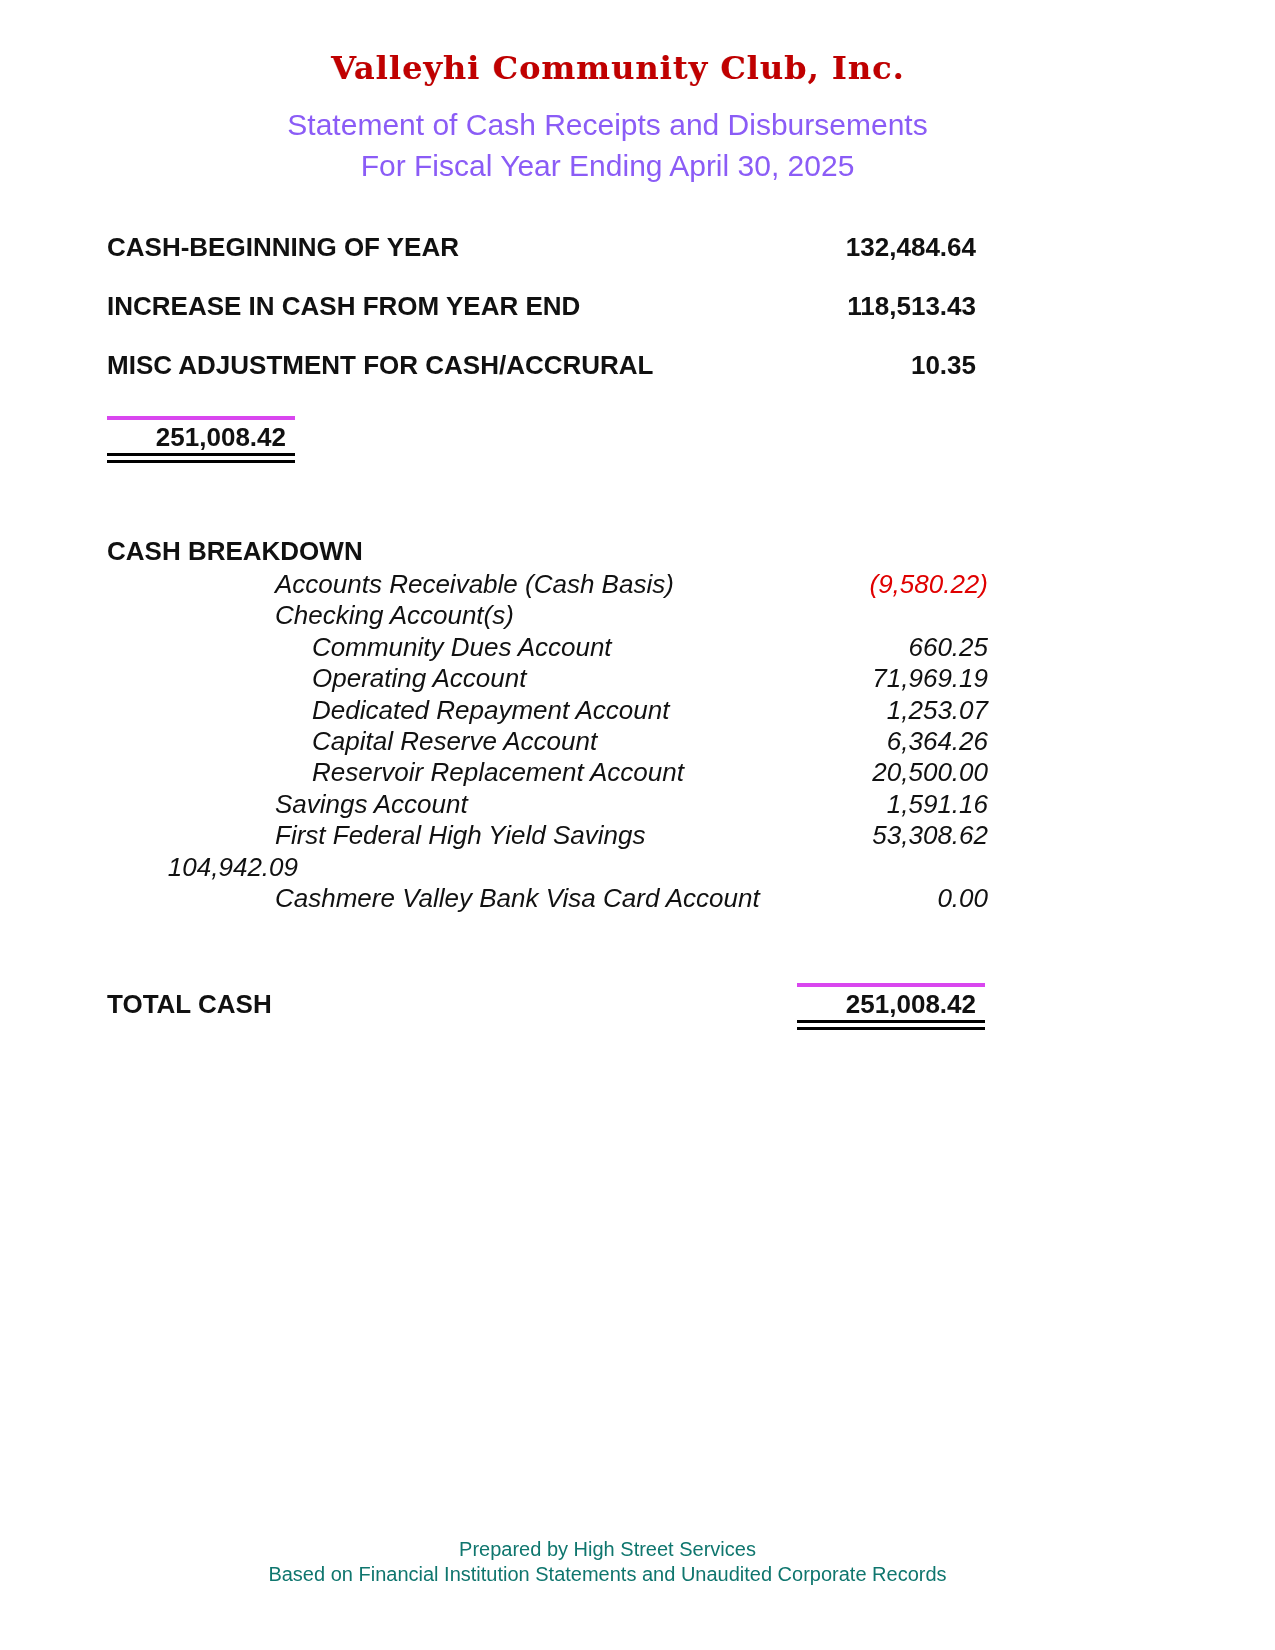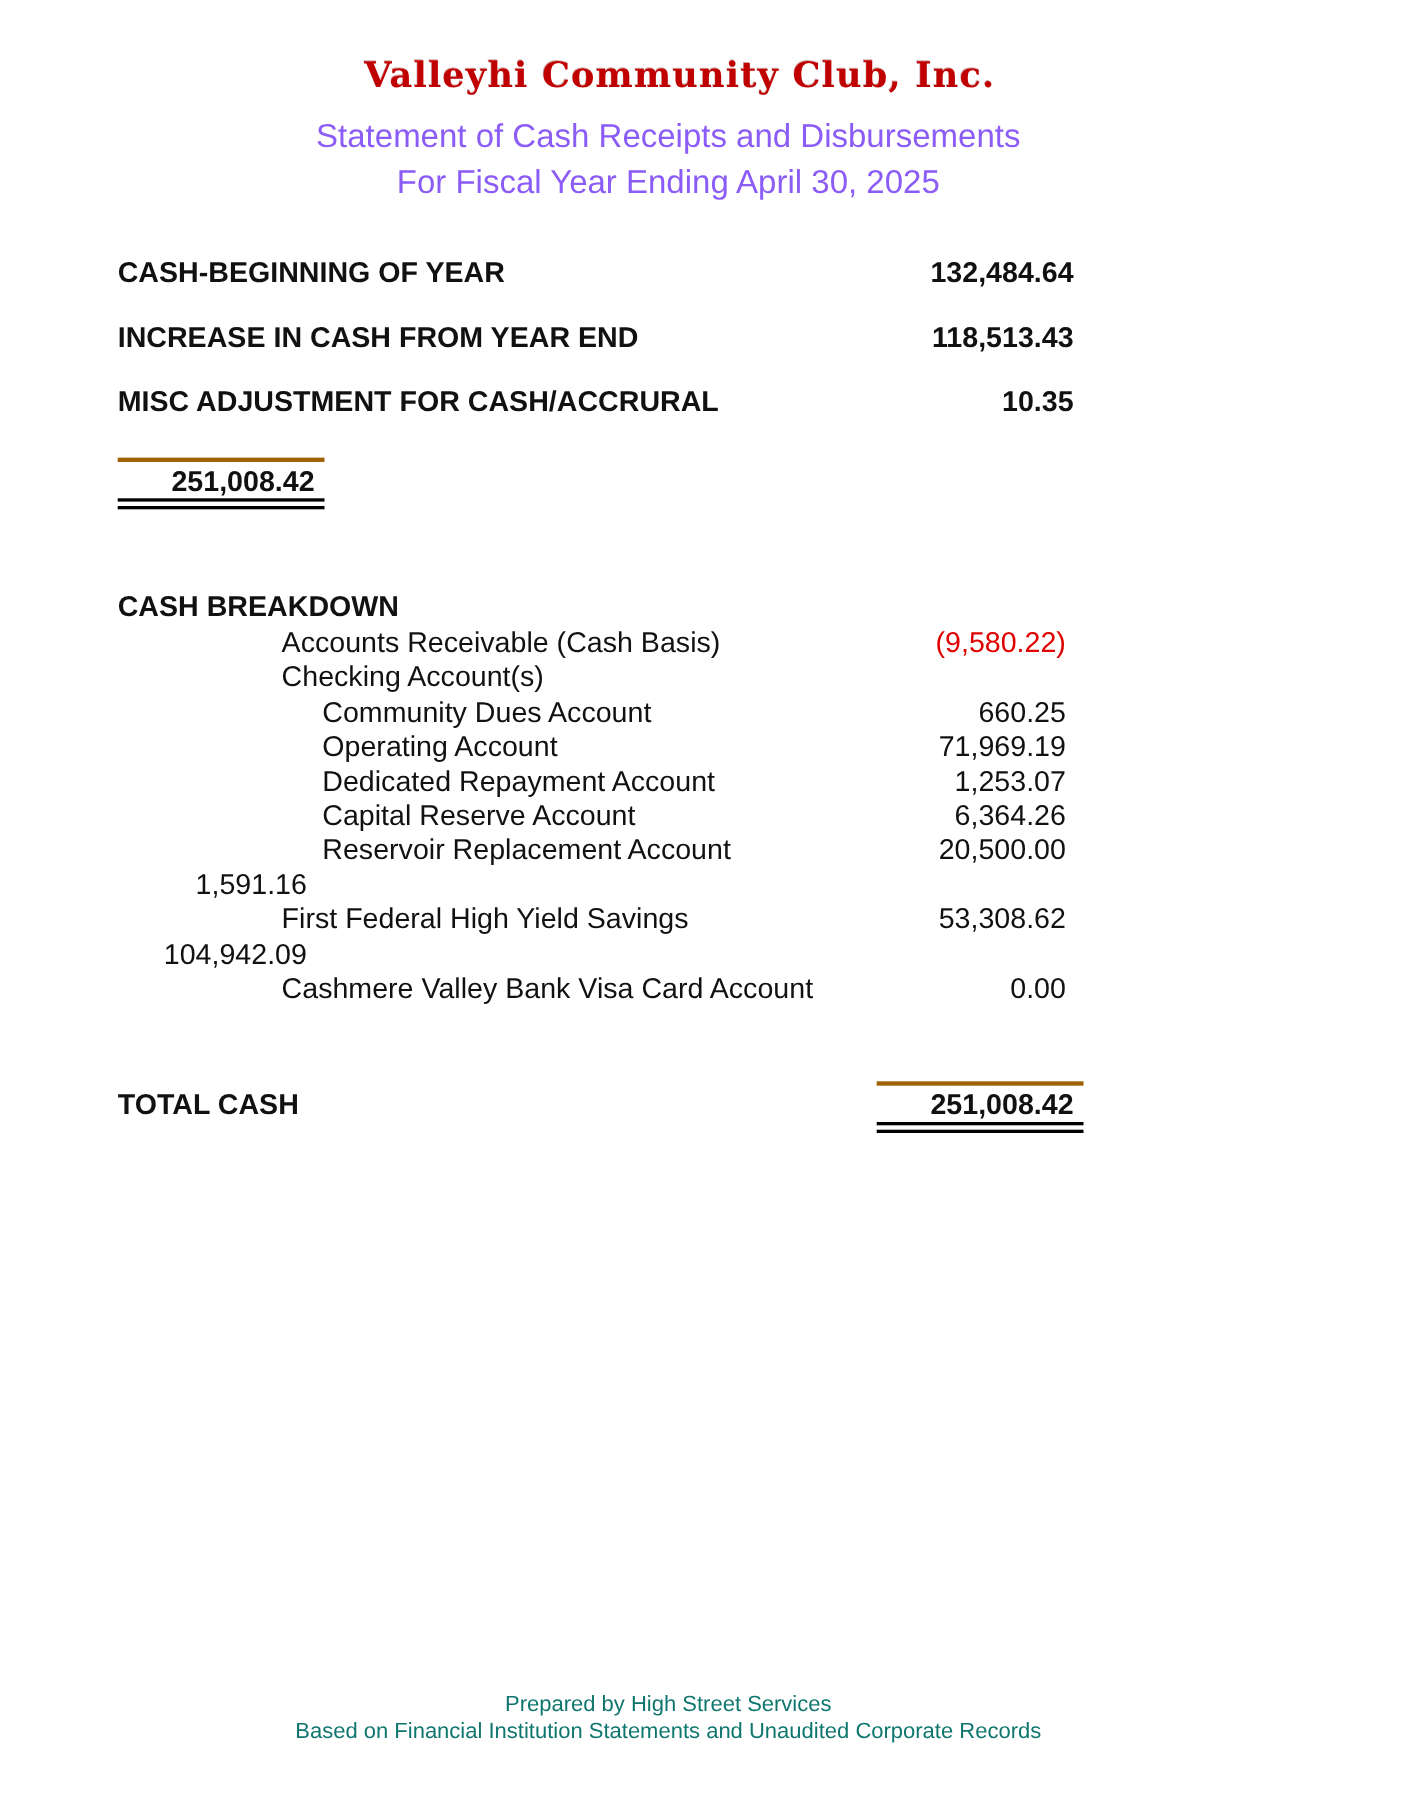--- a/index.html
+++ b/index.html
@@ -38,31 +38,31 @@
   }
   .row .lbl{flex:1;}
   .row .amt{
     width:188px;text-align:right;padding-right:9px;
     font-variant-numeric:tabular-nums;
   }
   .summary-row{font-weight:700;font-size:26px;line-height:27px;}
   .total-row{font-weight:700;font-size:26px;line-height:27px;}
   .total-row .lbl{padding-top:8px;}
   .total-row .amt{
-    border-top:4px solid #a16207;
+    border-top:4px solid #d946ef;
     border-bottom:10px double #000;
     padding-top:4px;padding-bottom:2px;
   }
 
   
   .section-heading{
     position:absolute;left:107px;top:538px;
     font-weight:700;font-size:26px;line-height:27px;
   }
-  .breakdown{position:absolute;left:100px;top:570px;width:878px;}
+  .breakdown{position:absolute;left:119px;top:570px;width:878px;font-style:italic;}
   .brow{display:flex;justify-content:space-between;align-items:baseline;height:31.4px;font-size:26px;line-height:28px;}
   .brow .lbl{flex:1;}
   .brow .amt{width:188px;text-align:right;padding-right:9px;font-variant-numeric:tabular-nums;}
   .ind1 .lbl{padding-left:156px;}
   .ind2 .lbl{padding-left:193px;}
   .neg{color:var(--negative-red);}
 
   
   .footer{
     position:absolute;left:0;top:1537px;width:1215px;
@@ -121,20 +121,21 @@
     </div>
     <div class="brow ind2">
       <span class="lbl">Capital Reserve Account</span>
       <span class="amt">6,364.26</span>
     </div>
     <div class="brow ind2">
       <span class="lbl">Reservoir Replacement Account</span>
       <span class="amt">20,500.00</span>
     </div>
     <div class="brow ind1">
+      <span class="lbl">Savings Account</span>
       <span class="amt">1,591.16</span>
     </div>
     <div class="brow ind1">
       <span class="lbl">First Federal High Yield Savings</span>
       <span class="amt">53,308.62</span>
     </div>
     <div class="brow ind1">
       <span class="amt">104,942.09</span>
     </div>
     <div class="brow ind1">

